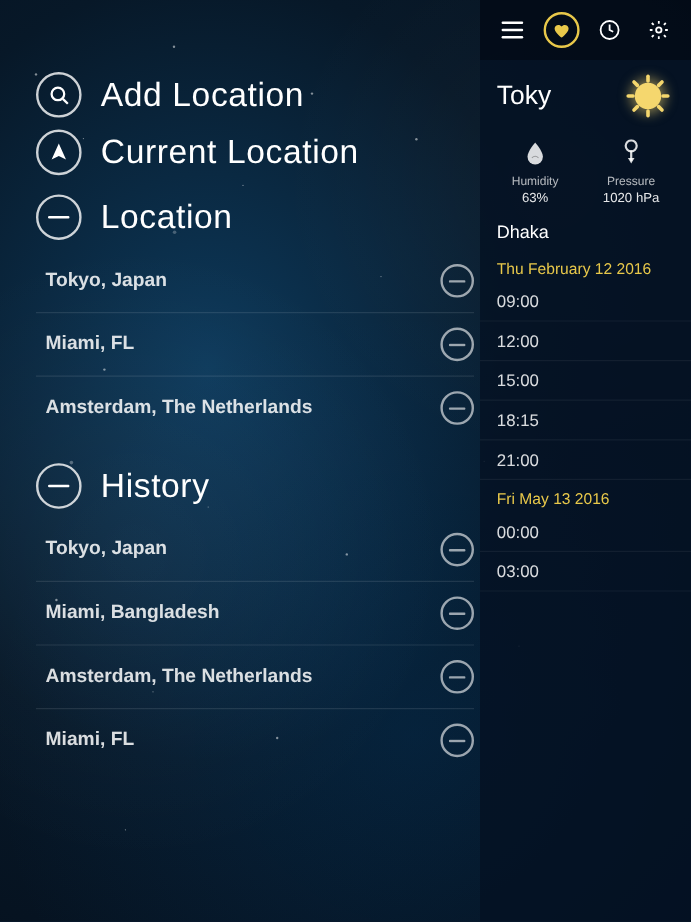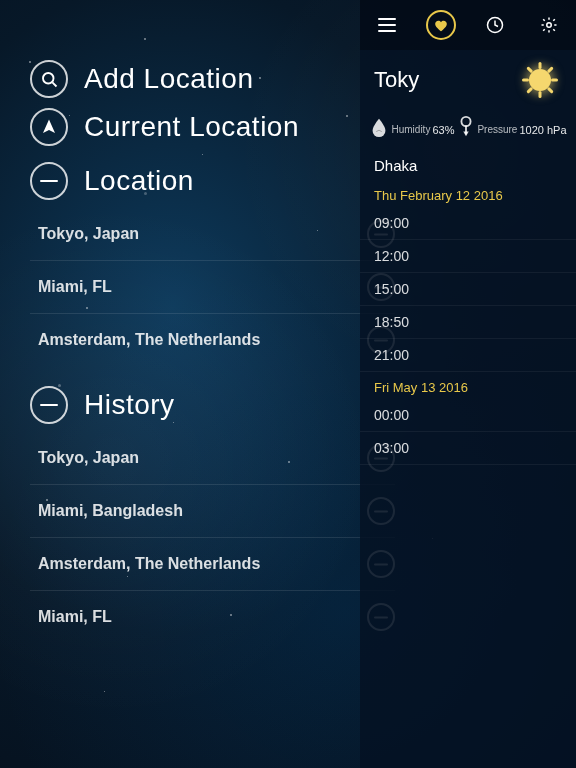--- a/index.html
+++ b/index.html
@@ -120,21 +120,21 @@
       flex-shrink: 0;
       cursor: pointer;
       line-height: 1;
     }
 
     
     .right-panel {
       position: absolute;
       right: 0;
       top: 0;
-      width: 216px;
+      width: 176px;
       height: 768px;
       background: rgba(5, 18, 35, 0.85);
       z-index: 20;
       display: flex;
       flex-direction: column;
       overflow: hidden;
     }
 
     .right-header {
       display: flex;
@@ -209,21 +209,21 @@
     }
 
     .weather-stats {
       display: flex;
       justify-content: space-around;
       padding: 10px 8px 8px;
     }
 
     .stat-item {
       display: flex;
-      flex-direction: row;
+      flex-direction: column;
       align-items: center;
       gap: 2px;
     }
 
     .stat-icon {
       font-size: 20px;
       color: rgba(255,255,255,0.9);
     }
 
     .stat-label {
@@ -477,20 +477,20 @@
     </div>
   </div>
 
   <div class="hourly-title">Dhaka</div>
 
   <div class="time-list">
     <div class="date-header-row">Thu February 12 2016</div>
     <div class="time-row">09:00</div>
     <div class="time-row">12:00</div>
     <div class="time-row">15:00</div>
-    <div class="time-row">18:50</div>
+    <div class="time-row">18:15</div>
     <div class="time-row">21:00</div>
     <div class="date-header-row">Fri May 13 2016</div>
     <div class="time-row">00:00</div>
     <div class="time-row">03:00</div>
   </div>
 
 </div>
 
 </body></html>

